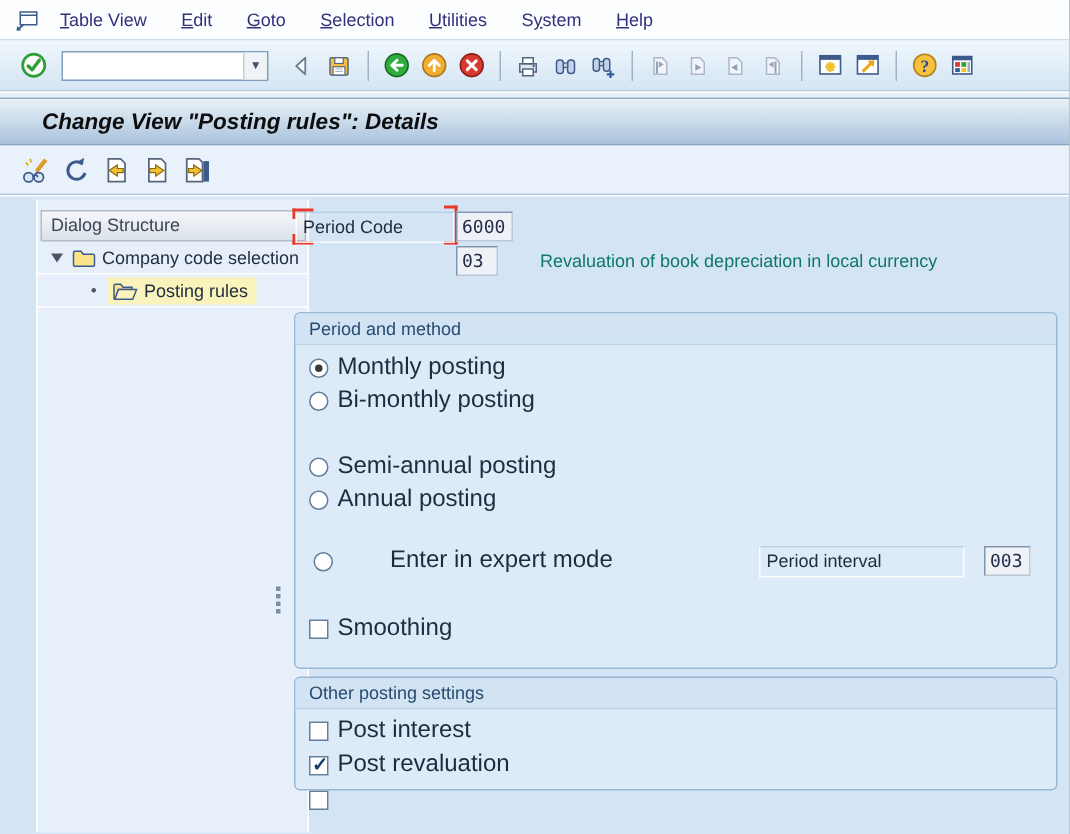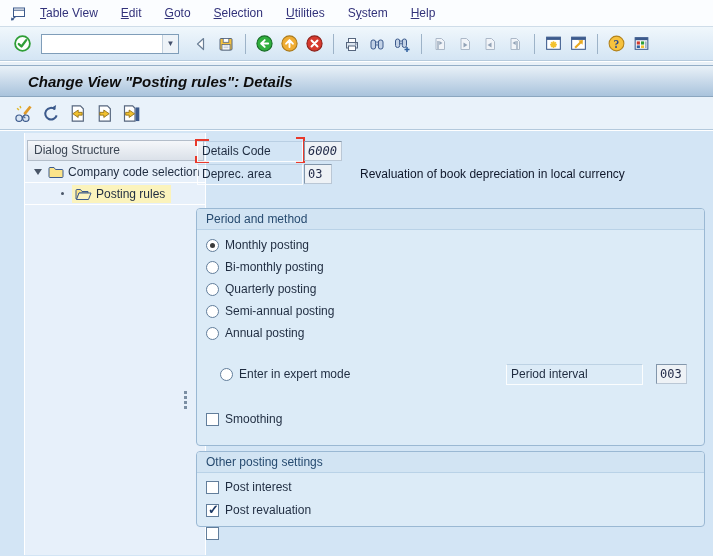--- a/index.html
+++ b/index.html
@@ -54,35 +54,35 @@
   .hl.selected { background: #fbf3bc; }
   .splitter { position: absolute; left: 184px; top: 258px; width: 5px; height: 22px;
     display: flex; flex-direction: column; justify-content: space-between; padding: 2px 0; }
   .splitter i { width: 3px; height: 3px; background: #7a8ea3; display: block; }
   
   .label-cell { position: absolute; height: 21px; line-height: 19px; padding-left: 4px; font-size: 12px;
     color: #1f2c40; border: 1px solid rgba(255,255,255,.9); border-top-color: rgba(165,190,212,.55); }
   .input-cell { position: absolute; height: 20px; line-height: 18px; background: #eef2f6;
     border: 1px solid #8296ab; border-right-color: #bac7d5; border-bottom-color: #bac7d5;
     font-family: "DejaVu Sans Mono", monospace; font-size: 12px; color: #232c4a; padding: 0 3px; }
-  .desc-text { position: absolute; height: 21px; line-height: 21px; font-size: 12px; color: #0f172a; }
+  .desc-text { position: absolute; height: 21px; line-height: 21px; font-size: 12px; color: #0f766e; }
   .rb { position: absolute; border: 0 solid #e8392b; }
   
   .groupbox { position: absolute; background: #dcebf7; border: 1px solid #9ab8d3; border-radius: 4px; }
   .gb-header { height: 21px; line-height: 21px; padding-left: 9px; background: #d2e4f3;
     border-bottom: 1px solid #b9d2e7; border-radius: 3px 3px 0 0; color: #274b70; font-size: 12px; }
   .ctl-row { position: absolute; display: flex; align-items: center; height: 18px; }
   .radio { width: 13px; height: 13px; border-radius: 50%; background: #fff; border: 1px solid #627e9b;
     position: relative; flex: none; }
   .radio.on::after { content: ""; position: absolute; left: 3px; top: 3px; width: 5px; height: 5px;
     border-radius: 50%; background: #3a3a3a; }
   .check { width: 13px; height: 13px; background: #fff; border: 1px solid #627e9b; position: relative; flex: none; }
   .check.on::after { content: "\2713"; position: absolute; left: 1px; top: -3px; font-size: 13px;
     font-weight: bold; color: #1d3a66; }
-  .ctl-label { margin-left: 6px; font-size: 12px; color: #1f2c40; white-space: nowrap; }
+  .ctl-label { margin-left: 6px; font-size: 16px; color: #1f2c40; white-space: nowrap; }
 </style>
 </head>
 <body>
 
 <div class="screen">
 
   <div class="menubar">
     <span class="sysicon">
       <svg width="18" height="18" viewBox="0 0 18 18">
         <rect x="4.5" y="4" width="11" height="8.5" fill="#fff" stroke="#3c5a8c"></rect>
@@ -302,49 +302,44 @@
         <i></i>
         <i></i>
         <i></i>
         <i></i>
       </span>
 
     <span class="rb" style="left:195px;top:8px;width:14px;height:7px;border-top-width:2px;border-left-width:2px;"></span>
     <span class="rb" style="left:195px;top:25px;width:14px;height:7px;border-bottom-width:2px;border-left-width:2px;"></span>
     <span class="rb" style="left:296px;top:6px;width:9px;height:26px;border-top-width:2px;border-right-width:2px;border-bottom-width:2px;"></span>
 
-    <span class="label-cell" style="left:197px;top:10px;width:106px;">Details Code</span>
-    <span class="input-cell" style="left:304px;top:10px;width:38px;font-style:italic;">6000</span>
-    <span class="label-cell" style="left:197px;top:33px;width:106px;">Deprec. area</span>
+    <span class="label-cell" style="left:197px;top:10px;width:106px;">Period Code</span>
+    <span class="input-cell" style="left:304px;top:10px;width:38px;">6000</span>
     <span class="input-cell" style="left:304px;top:33px;width:28px;">03</span>
     <span class="desc-text" style="left:360px;top:33px;">Revaluation of book depreciation in local currency</span>
 
     <div class="groupbox" style="left:196px;top:77px;width:509px;height:238px;">
       <div class="gb-header">Period and method</div>
       <div class="ctl-row" style="left:9px;top:27px;">
         <span class="radio on"></span>
         <span class="ctl-label">Monthly posting</span>
       </div>
       <div class="ctl-row" style="left:9px;top:49px;">
         <span class="radio"></span>
         <span class="ctl-label">Bi-monthly posting</span>
       </div>
-      <div class="ctl-row" style="left:9px;top:71px;">
-        <span class="radio"></span>
-        <span class="ctl-label">Quarterly posting</span>
-      </div>
       <div class="ctl-row" style="left:9px;top:93px;">
         <span class="radio"></span>
         <span class="ctl-label">Semi-annual posting</span>
       </div>
       <div class="ctl-row" style="left:9px;top:115px;">
         <span class="radio"></span>
         <span class="ctl-label">Annual posting</span>
       </div>
-      <div class="ctl-row" style="left:23px;top:156px;">
+      <div class="ctl-row" style="left:12px;top:156px;gap:32px;">
         <span class="radio"></span>
         <span class="ctl-label">Enter in expert mode</span>
       </div>
       <span class="label-cell" style="left:309px;top:155px;width:137px;">Period interval</span>
       <span class="input-cell" style="left:459px;top:155px;width:31px;">003</span>
       <div class="ctl-row" style="left:9px;top:201px;">
         <span class="check"></span>
         <span class="ctl-label">Smoothing</span>
       </div>
     </div>

